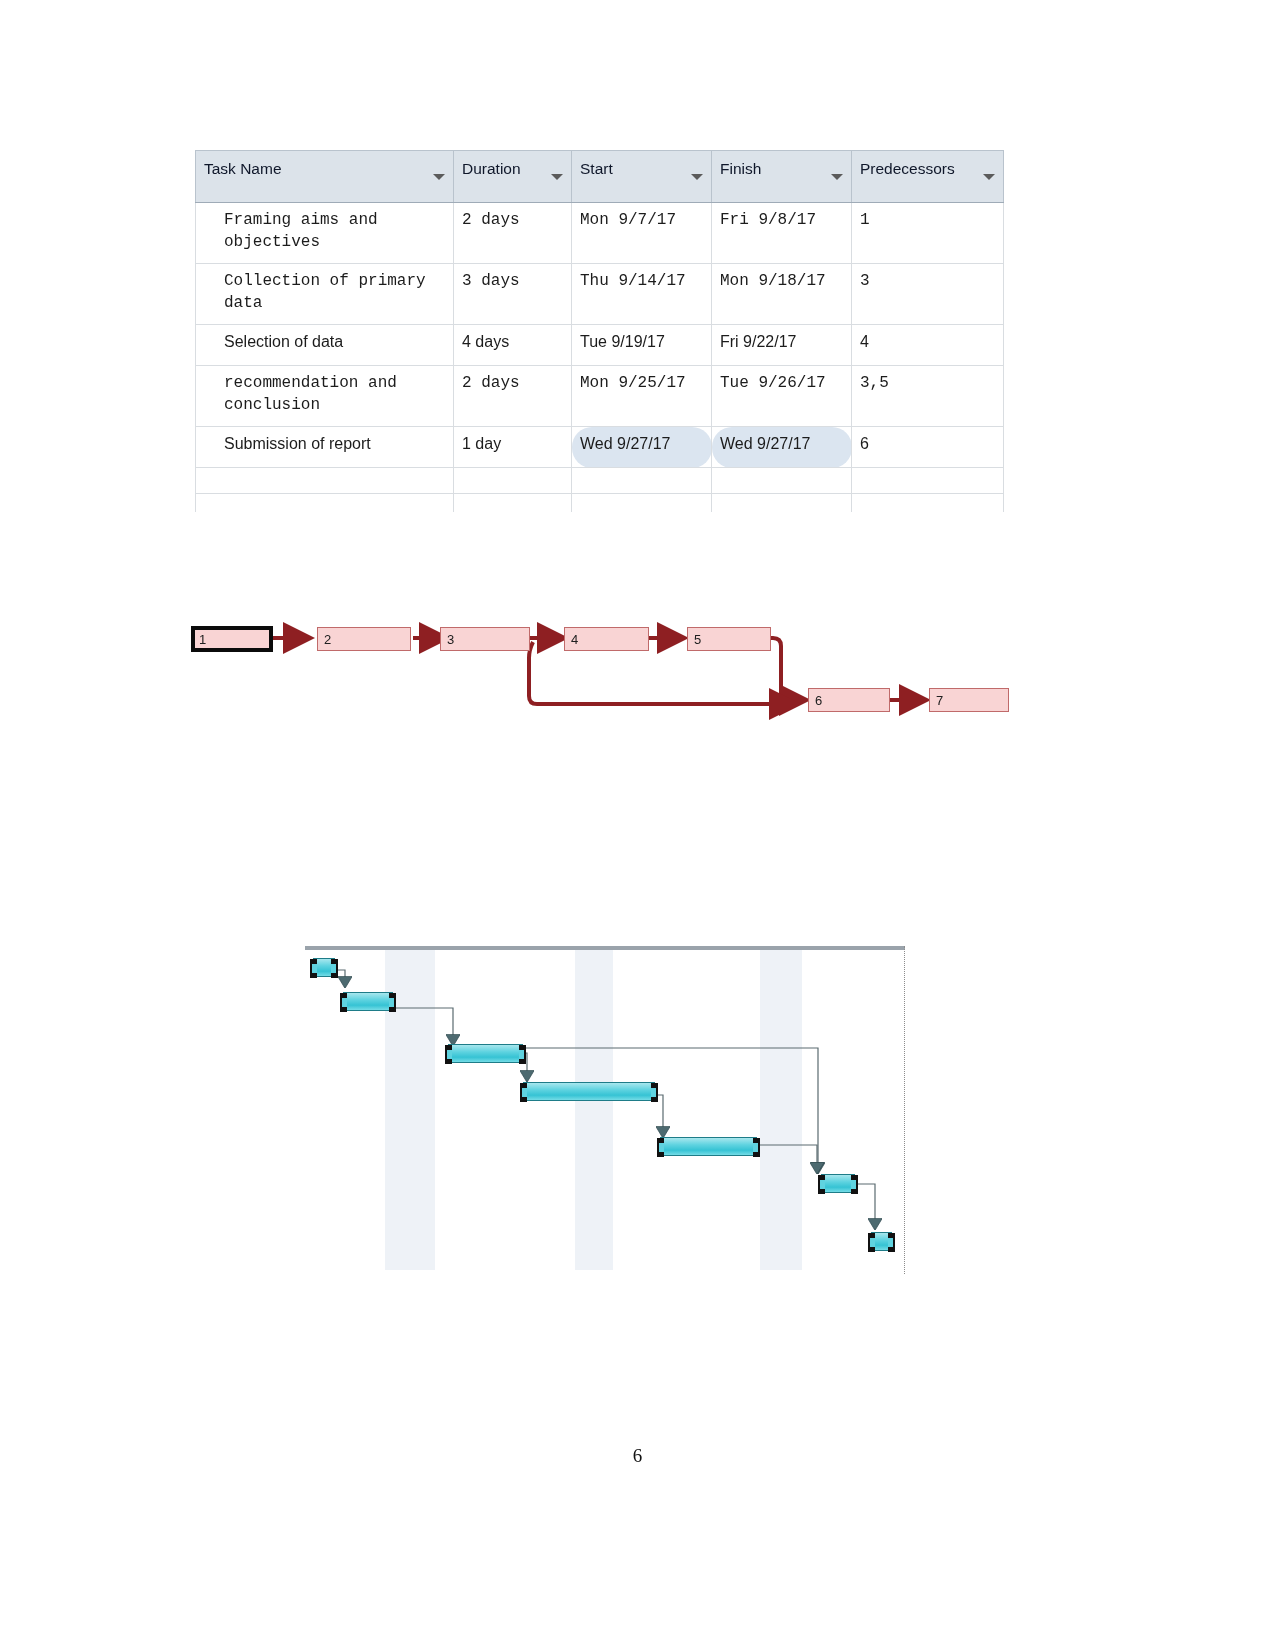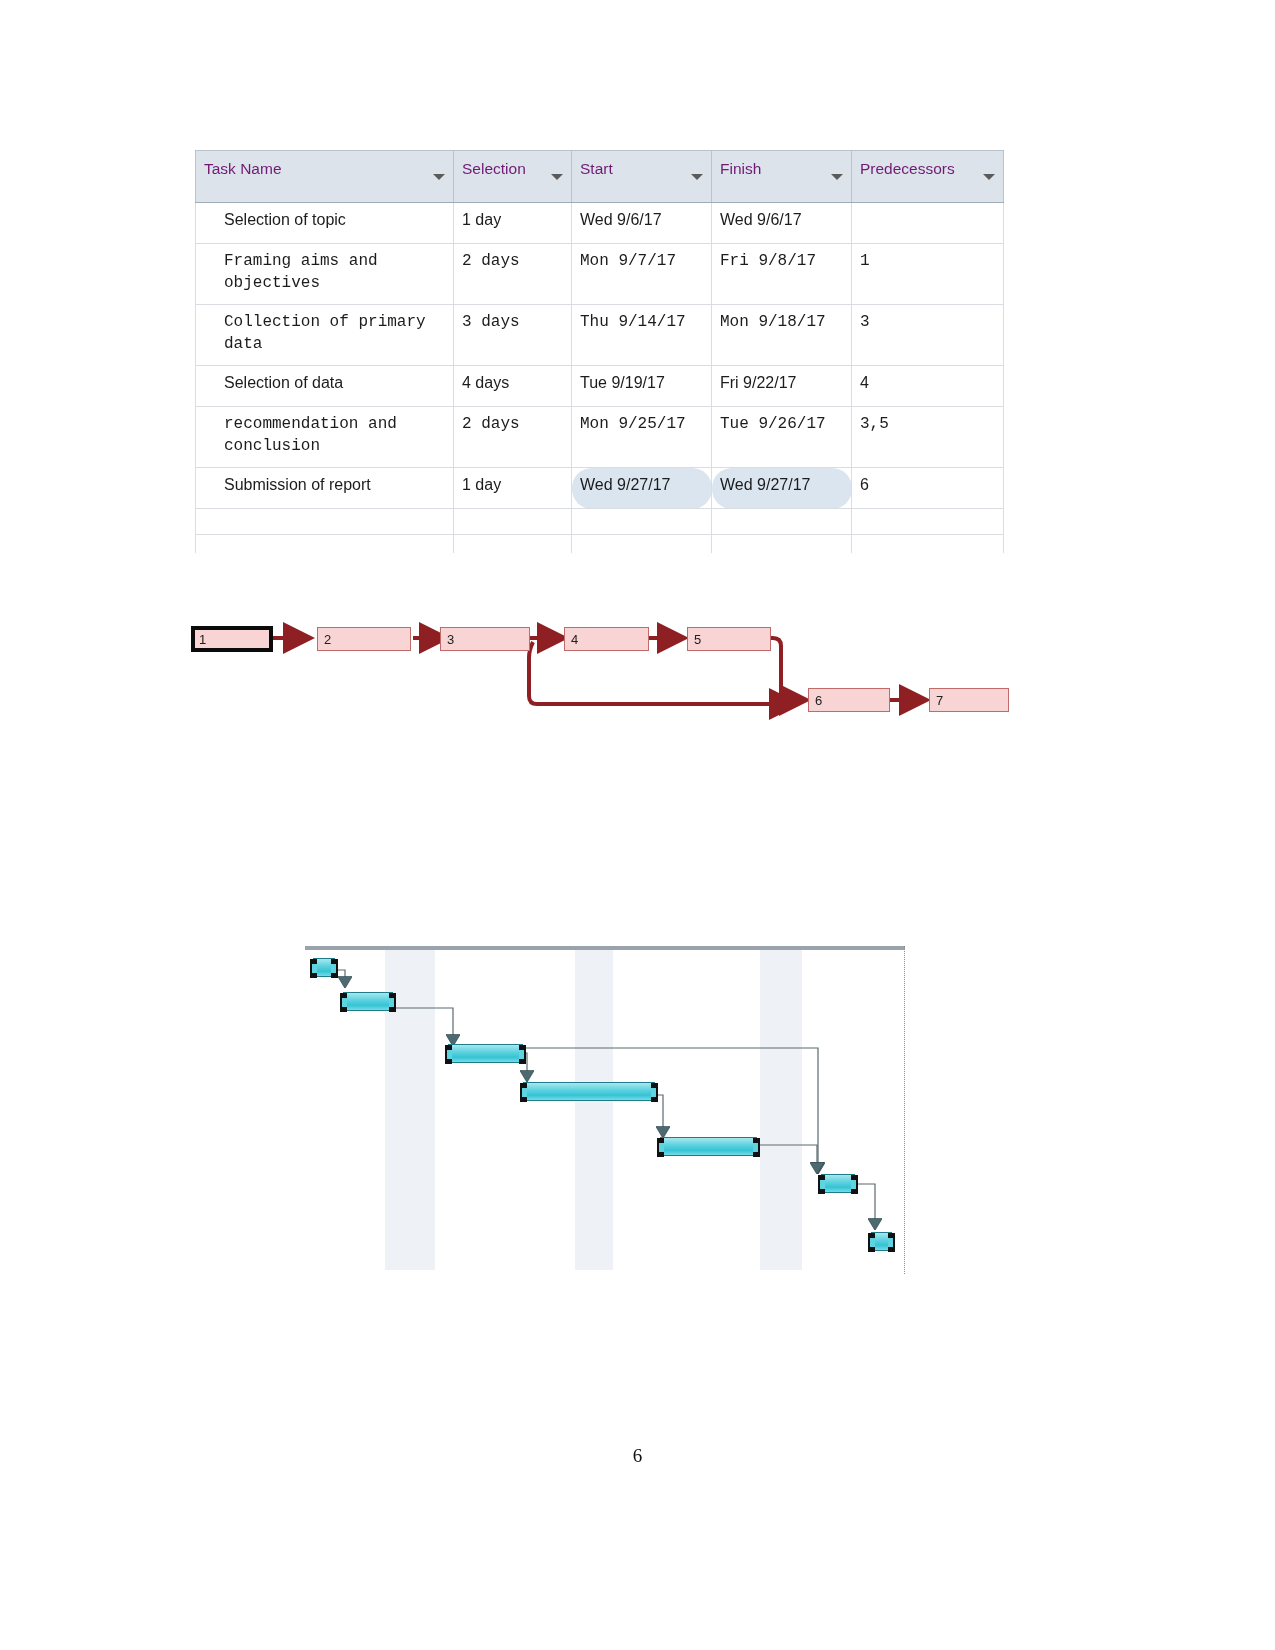--- a/index.html
+++ b/index.html
@@ -32,21 +32,21 @@
   table.task-table col.c-pred{width:152px;}
 
   table.task-table thead th{
     background:#dce3ea;
     border:1px solid #b9c3cd;
     border-bottom:1px solid #9fabb7;
     height:52px;
     padding:0 8px;
     font-weight:400;
     font-size:15.5px;
-    color:#701a75;
+    color:#0f172a;
     text-align:left;
     vertical-align:top;
     padding-top:9px;
     position:relative;
   }
   .th-inner{display:flex; align-items:flex-start; justify-content:space-between; height:100%;}
   .th-label{white-space:nowrap;}
   .filter-arrow{
     width:0;height:0;
     border-left:6px solid transparent;
@@ -161,21 +161,21 @@
     <thead>
       <tr>
         <th>
           <div class="th-inner">
             <span class="th-label">Task Name</span>
             <span class="filter-arrow"></span>
           </div>
         </th>
         <th>
           <div class="th-inner">
-            <span class="th-label">Selection</span>
+            <span class="th-label">Duration</span>
             <span class="filter-arrow"></span>
           </div>
         </th>
         <th>
           <div class="th-inner">
             <span class="th-label">Start</span>
             <span class="filter-arrow"></span>
           </div>
         </th>
         <th>
@@ -186,27 +186,20 @@
         </th>
         <th>
           <div class="th-inner">
             <span class="th-label">Predecessors</span>
             <span class="filter-arrow"></span>
           </div>
         </th>
       </tr>
     </thead>
     <tbody>
-      <tr>
-        <td class="cell-name">Selection of topic</td>
-        <td>1 day</td>
-        <td>Wed 9/6/17</td>
-        <td>Wed 9/6/17</td>
-        <td></td>
-      </tr>
       <tr class="tall">
         <td class="cell-name">Framing aims and objectives</td>
         <td>2 days</td>
         <td>Mon 9/7/17</td>
         <td>Fri 9/8/17</td>
         <td>1</td>
       </tr>
       <tr class="tall">
         <td class="cell-name">Collection of primary data</td>
         <td>3 days</td>

